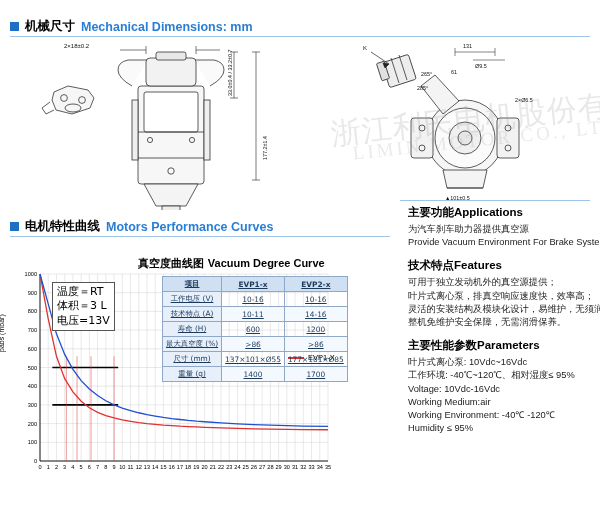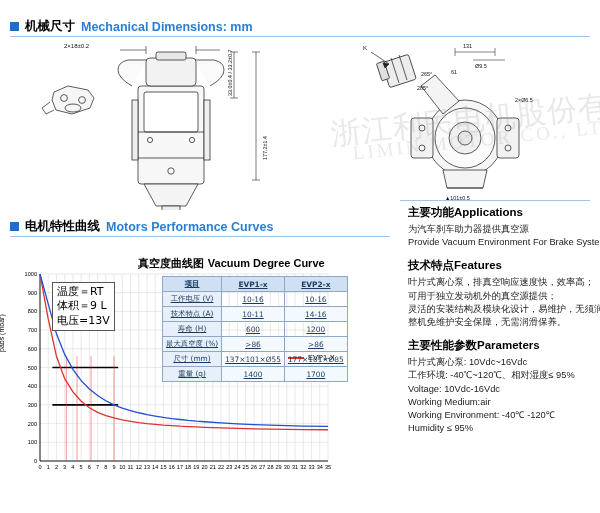--- a/index.html
+++ b/index.html
@@ -359,21 +359,21 @@
         <line x1="77.01714285714286" y1="193" x2="77.01714285714286" y2="88.27999999999999" stroke="#e03030" stroke-width="0.5"></line>
         <line x1="100.05714285714285" y1="193" x2="100.05714285714285" y2="88.27999999999999" stroke="#e03030" stroke-width="0.5"></line>
         <polyline points="26,6 34.22857142857143,50.879999999999995 42.457142857142856,88.27999999999999 50.68571428571428,110.72 58.91428571428571,123.81 67.14285714285714,133.16 75.37142857142857,139.705 83.6,144.38 91.82857142857142,147.559 100.05714285714285,149.99 108.28571428571428,151.86 116.5142857142857,153.356 124.74285714285715,154.665 132.9714285714286,155.6 141.2,156.348 149.42857142857142,157.096 157.65714285714284,157.65699999999998 165.88571428571427,158.21800000000002 174.1142857142857,158.59199999999998 182.34285714285713,158.966 190.57142857142856,159.34 207.0285714285714,159.901 223.4857142857143,160.462 239.94285714285715,160.836 256.4,161.21 272.85714285714283,161.397 289.3142857142857,161.584 314,161.771" fill="none" stroke="#e03030" stroke-width="1.3"></polyline>
         <polyline points="26,6 34.22857142857143,35.920000000000016 42.457142857142856,65.83999999999999 50.68571428571428,86.41000000000001 58.91428571428571,101.37 67.14285714285714,112.59 75.37142857142857,121.005 83.6,127.55 91.82857142857142,132.786 100.05714285714285,136.9 108.28571428571428,140.079 116.5142857142857,142.51 124.74285714285715,144.754 132.9714285714286,146.624 141.2,148.12 149.42857142857142,149.429 157.65714285714284,150.551 165.88571428571427,151.486 174.1142857142857,152.421 182.34285714285713,153.169 190.57142857142856,153.73000000000002 207.0285714285714,154.852 223.4857142857143,155.787 239.94285714285715,156.535 256.4,157.096 272.85714285714283,157.65699999999998 289.3142857142857,158.031 314,158.405" fill="none" stroke="#2050d0" stroke-width="1.3"></polyline>
       </svg>
   </div>
   <div class="axis-label-y">pabs  (mbar)</div>
 
   <div class="note-box">
     <div>温度＝RT</div>
-    <div>体积＝9 L</div>
+    <div>体积＝3 L</div>
     <div>电压=13V</div>
   </div>
 
   <div class="legend">
     <div class="legend-row">
       <span class="legend-line" style="background:#e03030"></span>
       <span class="legend-label">EVP1-X</span>
     </div>
     <div class="legend-row">
       <span class="legend-line" style="background:#2050d0"></span>
@@ -435,22 +435,22 @@
         <div>Provide Vacuum Environment For Brake System</div>
       </div>
     </div>
 
     <div class="rc-block">
       <div class="rc-title">
         <span class="cn">技术特点</span>
         <span class="en">Features</span>
       </div>
       <div class="rc-body">
+        <div>可用于独立发动机外的真空源提供；</div>
         <div>叶片式离心泵，排真空响应速度快，效率高；</div>
-        <div>可用于独立发动机外的真空源提供；</div>
         <div>灵活的安装结构及模块化设计，易维护，无须润滑维修；</div>
         <div>整机免维护安全保障，无需润滑保养。</div>
       </div>
     </div>
 
     <div class="rc-block">
       <div class="rc-title">
         <span class="cn">主要性能参数</span>
         <span class="en">Parameters</span>
       </div>

